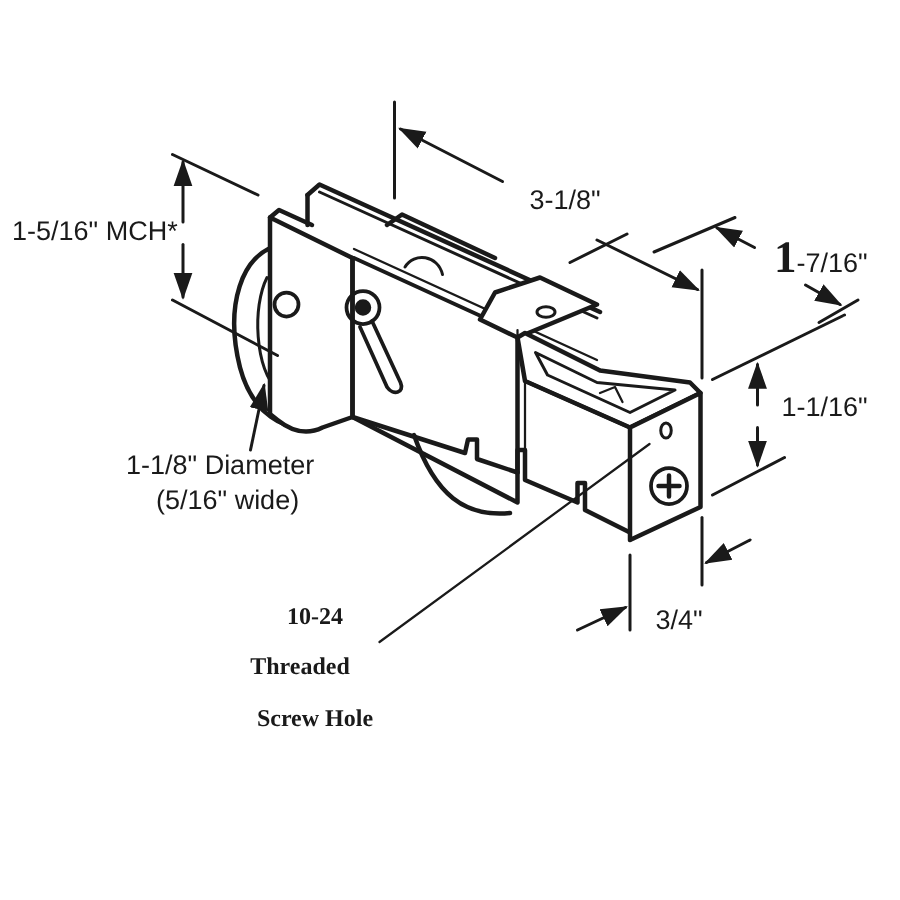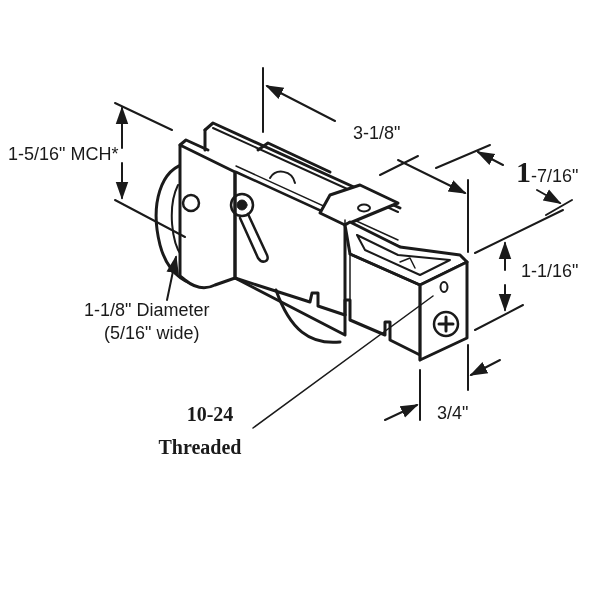--- a/index.html
+++ b/index.html
@@ -1,21 +1,21 @@
 <!DOCTYPE html>
 <html><head>
 <meta charset="utf-8">
 <style>
   html, body { margin: 0; padding: 0; background: #ffffff; }
   body { width: 600px; height: 600px; position: relative; overflow: hidden; }
   #stage { position: absolute; left: 0; top: 0; width: 600px; height: 600px; }
   svg { position: absolute; left: 0; top: 0; }
   .lbl { position: absolute; color: #1a1a1a; white-space: nowrap; line-height: 1; }
   .sans { font-family: "Liberation Sans", "DejaVu Sans", sans-serif; font-size: 17px; }
-  .serif { font-family: "Liberation Serif", "DejaVu Serif", serif; font-size: 20px; font-weight: bold; text-align: center; }
+  .serif { font-family: "Liberation Serif", "DejaVu Serif", serif; font-size: 16px; font-weight: bold; text-align: center; }
   .big1 { font-family: "Liberation Serif", "DejaVu Serif", serif; font-weight: bold; font-size: 30px; }
 </style>
 </head>
 <body>
 
 <div id="stage">
 
   <svg width="600" height="600" viewBox="0 0 600 600">
     <defs>
       <marker id="ah" viewBox="0 0 10 10" refX="9" refY="5" markerWidth="9" markerHeight="9" orient="auto-start-reverse">
@@ -111,13 +111,14 @@
     <span class="big1">1</span><span class="sans" style="font-size:18px;">-7/16"</span>
   </div>
   <div class="lbl sans" style="left:521px;top:262px;font-size:18px;">1-1/16"</div>
   <div class="lbl sans" style="left:437px;top:404px;font-size:18px;">3/4"</div>
 
   <div class="lbl sans" style="left:84px;top:301px;font-size:18px;">1-1/8" Diameter</div>
   <div class="lbl sans" style="left:104px;top:324px;font-size:18px;">(5/16" wide)</div>
 
   <div class="lbl serif" style="left:130px;top:404px;width:160px;">10-24</div>
   <div class="lbl serif" style="left:120px;top:437px;width:160px;">Threaded</div>
+  <div class="lbl serif" style="left:120px;top:472px;width:180px;">Screw Hole</div>
 </div>
 
 </body></html>

